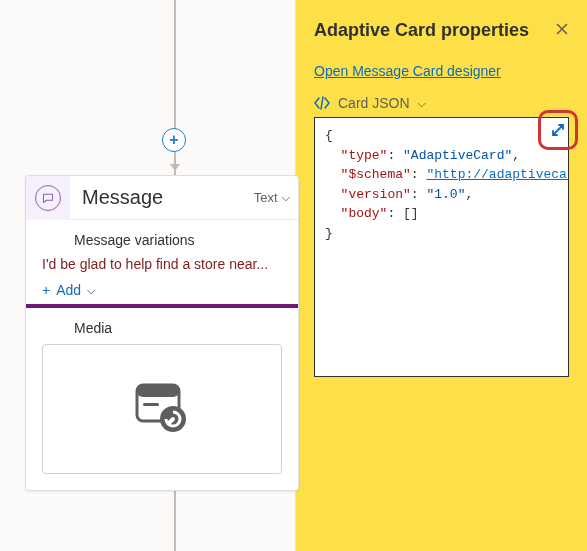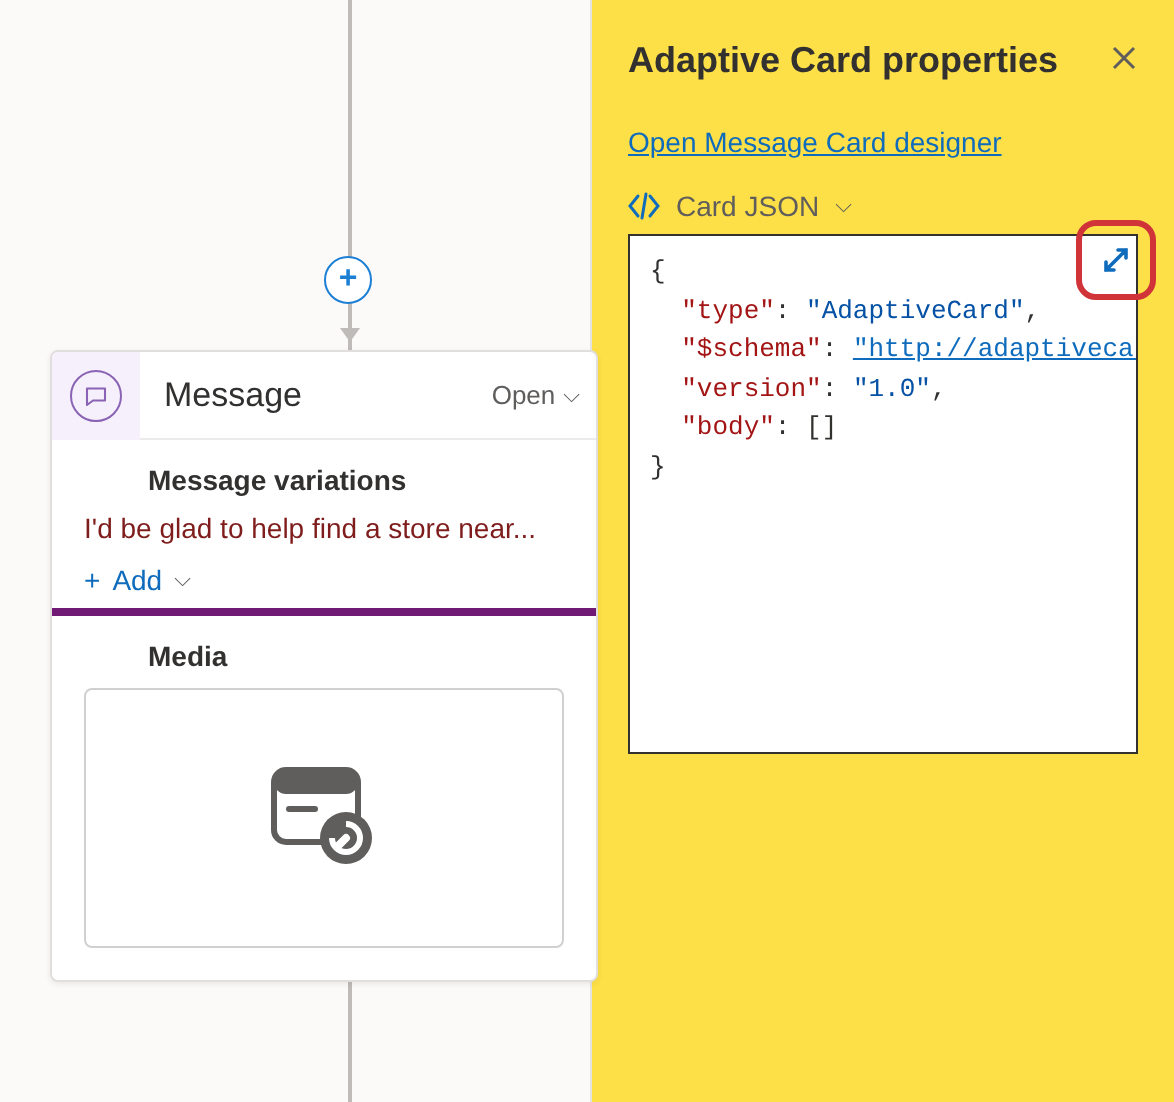--- a/index.html
+++ b/index.html
@@ -65,34 +65,34 @@
   }
   .chat-icon-circle {
     width: 26px; height: 26px;
     border-radius: 50%;
     border: 1.5px solid #8a63b5;
     display: flex; align-items: center; justify-content: center;
   }
   .card-title {
     flex: 1;
     padding-left: 12px;
-    font-size: 17px;
+    font-size: 20px;
     color: #323130;
   }
   .card-type {
     display: flex; align-items: center; gap: 4px;
     padding-right: 8px;
     font-size: 13px;
     color: #605e5c;
   }
   .section {
     padding: 12px 16px 6px 16px;
   }
   .section-title {
-    font-weight: 700;
+    font-weight: 400;
     font-size: 14px;
     margin-bottom: 8px;
     padding-left: 32px;
   }
   .variation {
     font-size: 14px;
     color: #7f1d1d;
     margin-bottom: 10px;
     white-space: nowrap;
     overflow: hidden;
@@ -201,21 +201,21 @@
     <div class="card-header">
       <div class="card-icon-cell">
         <div class="chat-icon-circle">
           <svg width="12" height="12" viewBox="0 0 16 16">
               <path d="M2 3h12v8H6l-4 3V3z" fill="none" stroke="#8a63b5" stroke-width="1.4" stroke-linejoin="round"></path>
             </svg>
         </div>
       </div>
       <div class="card-title">Message</div>
       <div class="card-type">
-        <span>Open</span>
+        <span>Text</span>
         <span class="chev">⌵</span>
       </div>
     </div>
 
     <div class="section">
       <div class="section-title">Message variations</div>
       <div class="variation">I'd be glad to help find a store near...</div>
       <div class="add-btn">
         <span>+</span>
         <span>Add</span>

